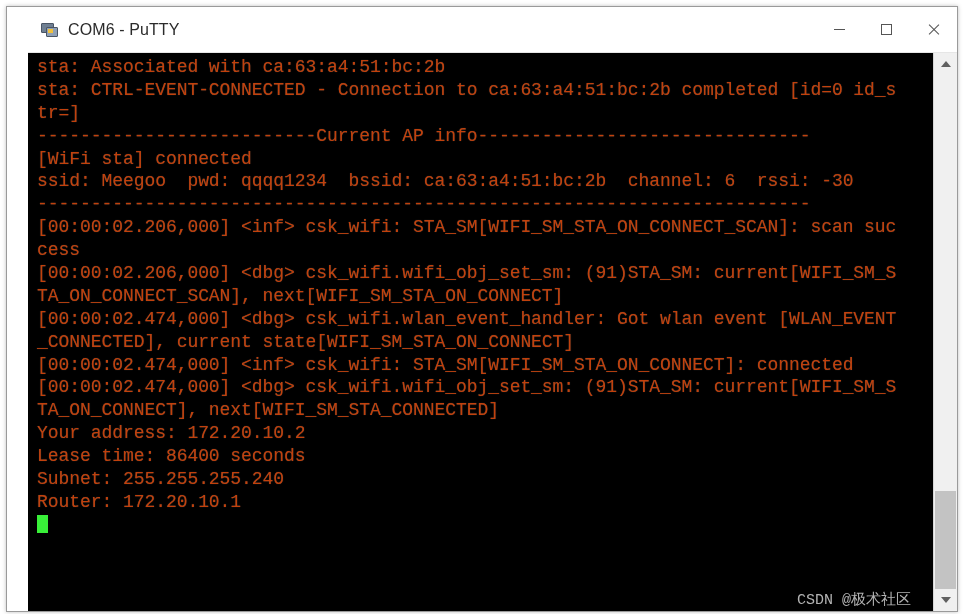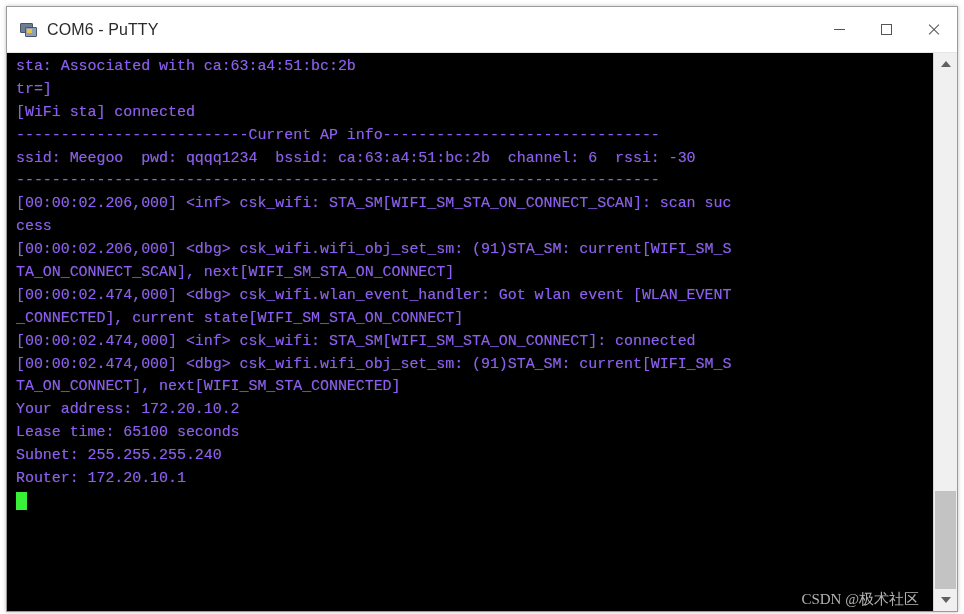--- a/index.html
+++ b/index.html
@@ -21,20 +21,21 @@
     left: 6px;
     top: 6px;
     width: 952px;
     height: 606px;
     background: #ffffff;
     border: 1px solid #9a9a9a;
     box-sizing: border-box;
     display: flex;
     flex-direction: column;
     box-shadow: 0 0 4px rgba(0,0,0,0.25);
+    padding-left: 21px;
   }
 
   
   #title-bar {
     height: 45px;
     min-height: 45px;
     background: #ffffff;
     display: flex;
     align-items: center;
     position: relative;
@@ -113,24 +114,24 @@
   #terminal-screen {
     flex: 1 1 auto;
     background: #000000;
     position: relative;
     overflow: hidden;
     padding: 3px 0 0 9px;
     box-sizing: border-box;
   }
   .term-line {
     font-family: "Liberation Mono", "DejaVu Sans Mono", monospace;
-    font-size: 15px;
+    font-size: 18px;
     line-height: 22.9px;
     height: 22.9px;
-    color: #8b5cf6;
+    color: #c2410c;
     white-space: pre;
     letter-spacing: -0.06px;
     text-shadow: 0 0 1px rgba(190,190,190,0.35);
   }
   #cursor-block {
     width: 11px;
     height: 18px;
     background: #39f039;
     margin-top: 1px;
   }
@@ -186,23 +187,23 @@
     position: absolute;
     left: 0; right: 0;
     top: 22px;
     bottom: 22px;
     background: #f0f0f0;
   }
 
   
   #watermark {
     position: absolute;
-    right: 14px;
+    right: 22px;
     bottom: 2px;
-    font-family: Liberation Serif, serif;
+    font-family: Liberation Mono, monospace;
     font-size: 15px;
     color: #d2d2d2;
     white-space: nowrap;
     pointer-events: none;
     z-index: 5;
     opacity: 0.85;
   }
 
   
   .ic-mon {
@@ -254,36 +255,37 @@
         <span class="glyph-close"></span>
       </button>
     </div>
   </div>
 
   <div id="terminal-area">
 
     <div id="terminal-screen">
 
       <div class="term-line">sta: Associated with ca:63:a4:51:bc:2b</div>
+        <div class="term-line">sta: CTRL-EVENT-CONNECTED - Connection to ca:63:a4:51:bc:2b completed [id=0 id_s</div>
         <div class="term-line">tr=]</div>
+        <div class="term-line">--------------------------Current AP info-------------------------------</div>
         <div class="term-line">[WiFi sta] connected</div>
-        <div class="term-line">--------------------------Current AP info-------------------------------</div>
         <div class="term-line">ssid: Meegoo  pwd: qqqq1234  bssid: ca:63:a4:51:bc:2b  channel: 6  rssi: -30</div>
         <div class="term-line">------------------------------------------------------------------------</div>
         <div class="term-line">[00:00:02.206,000] &lt;inf&gt; csk_wifi: STA_SM[WIFI_SM_STA_ON_CONNECT_SCAN]: scan suc</div>
         <div class="term-line">cess</div>
         <div class="term-line">[00:00:02.206,000] &lt;dbg&gt; csk_wifi.wifi_obj_set_sm: (91)STA_SM: current[WIFI_SM_S</div>
         <div class="term-line">TA_ON_CONNECT_SCAN], next[WIFI_SM_STA_ON_CONNECT]</div>
         <div class="term-line">[00:00:02.474,000] &lt;dbg&gt; csk_wifi.wlan_event_handler: Got wlan event [WLAN_EVENT</div>
         <div class="term-line">_CONNECTED], current state[WIFI_SM_STA_ON_CONNECT]</div>
         <div class="term-line">[00:00:02.474,000] &lt;inf&gt; csk_wifi: STA_SM[WIFI_SM_STA_ON_CONNECT]: connected</div>
         <div class="term-line">[00:00:02.474,000] &lt;dbg&gt; csk_wifi.wifi_obj_set_sm: (91)STA_SM: current[WIFI_SM_S</div>
         <div class="term-line">TA_ON_CONNECT], next[WIFI_SM_STA_CONNECTED]</div>
         <div class="term-line">Your address: 172.20.10.2</div>
-        <div class="term-line">Lease time: 65100 seconds</div>
+        <div class="term-line">Lease time: 86400 seconds</div>
         <div class="term-line">Subnet: 255.255.255.240</div>
         <div class="term-line">Router: 172.20.10.1</div>
         <div id="cursor-block"></div>
       <div id="watermark">CSDN @极术社区</div>
     </div>
 
     <div id="terminal-scrollbar">
       <div id="scroll-track"></div>
       <div id="scroll-up-button">
         <span class="arrow-up"></span>

